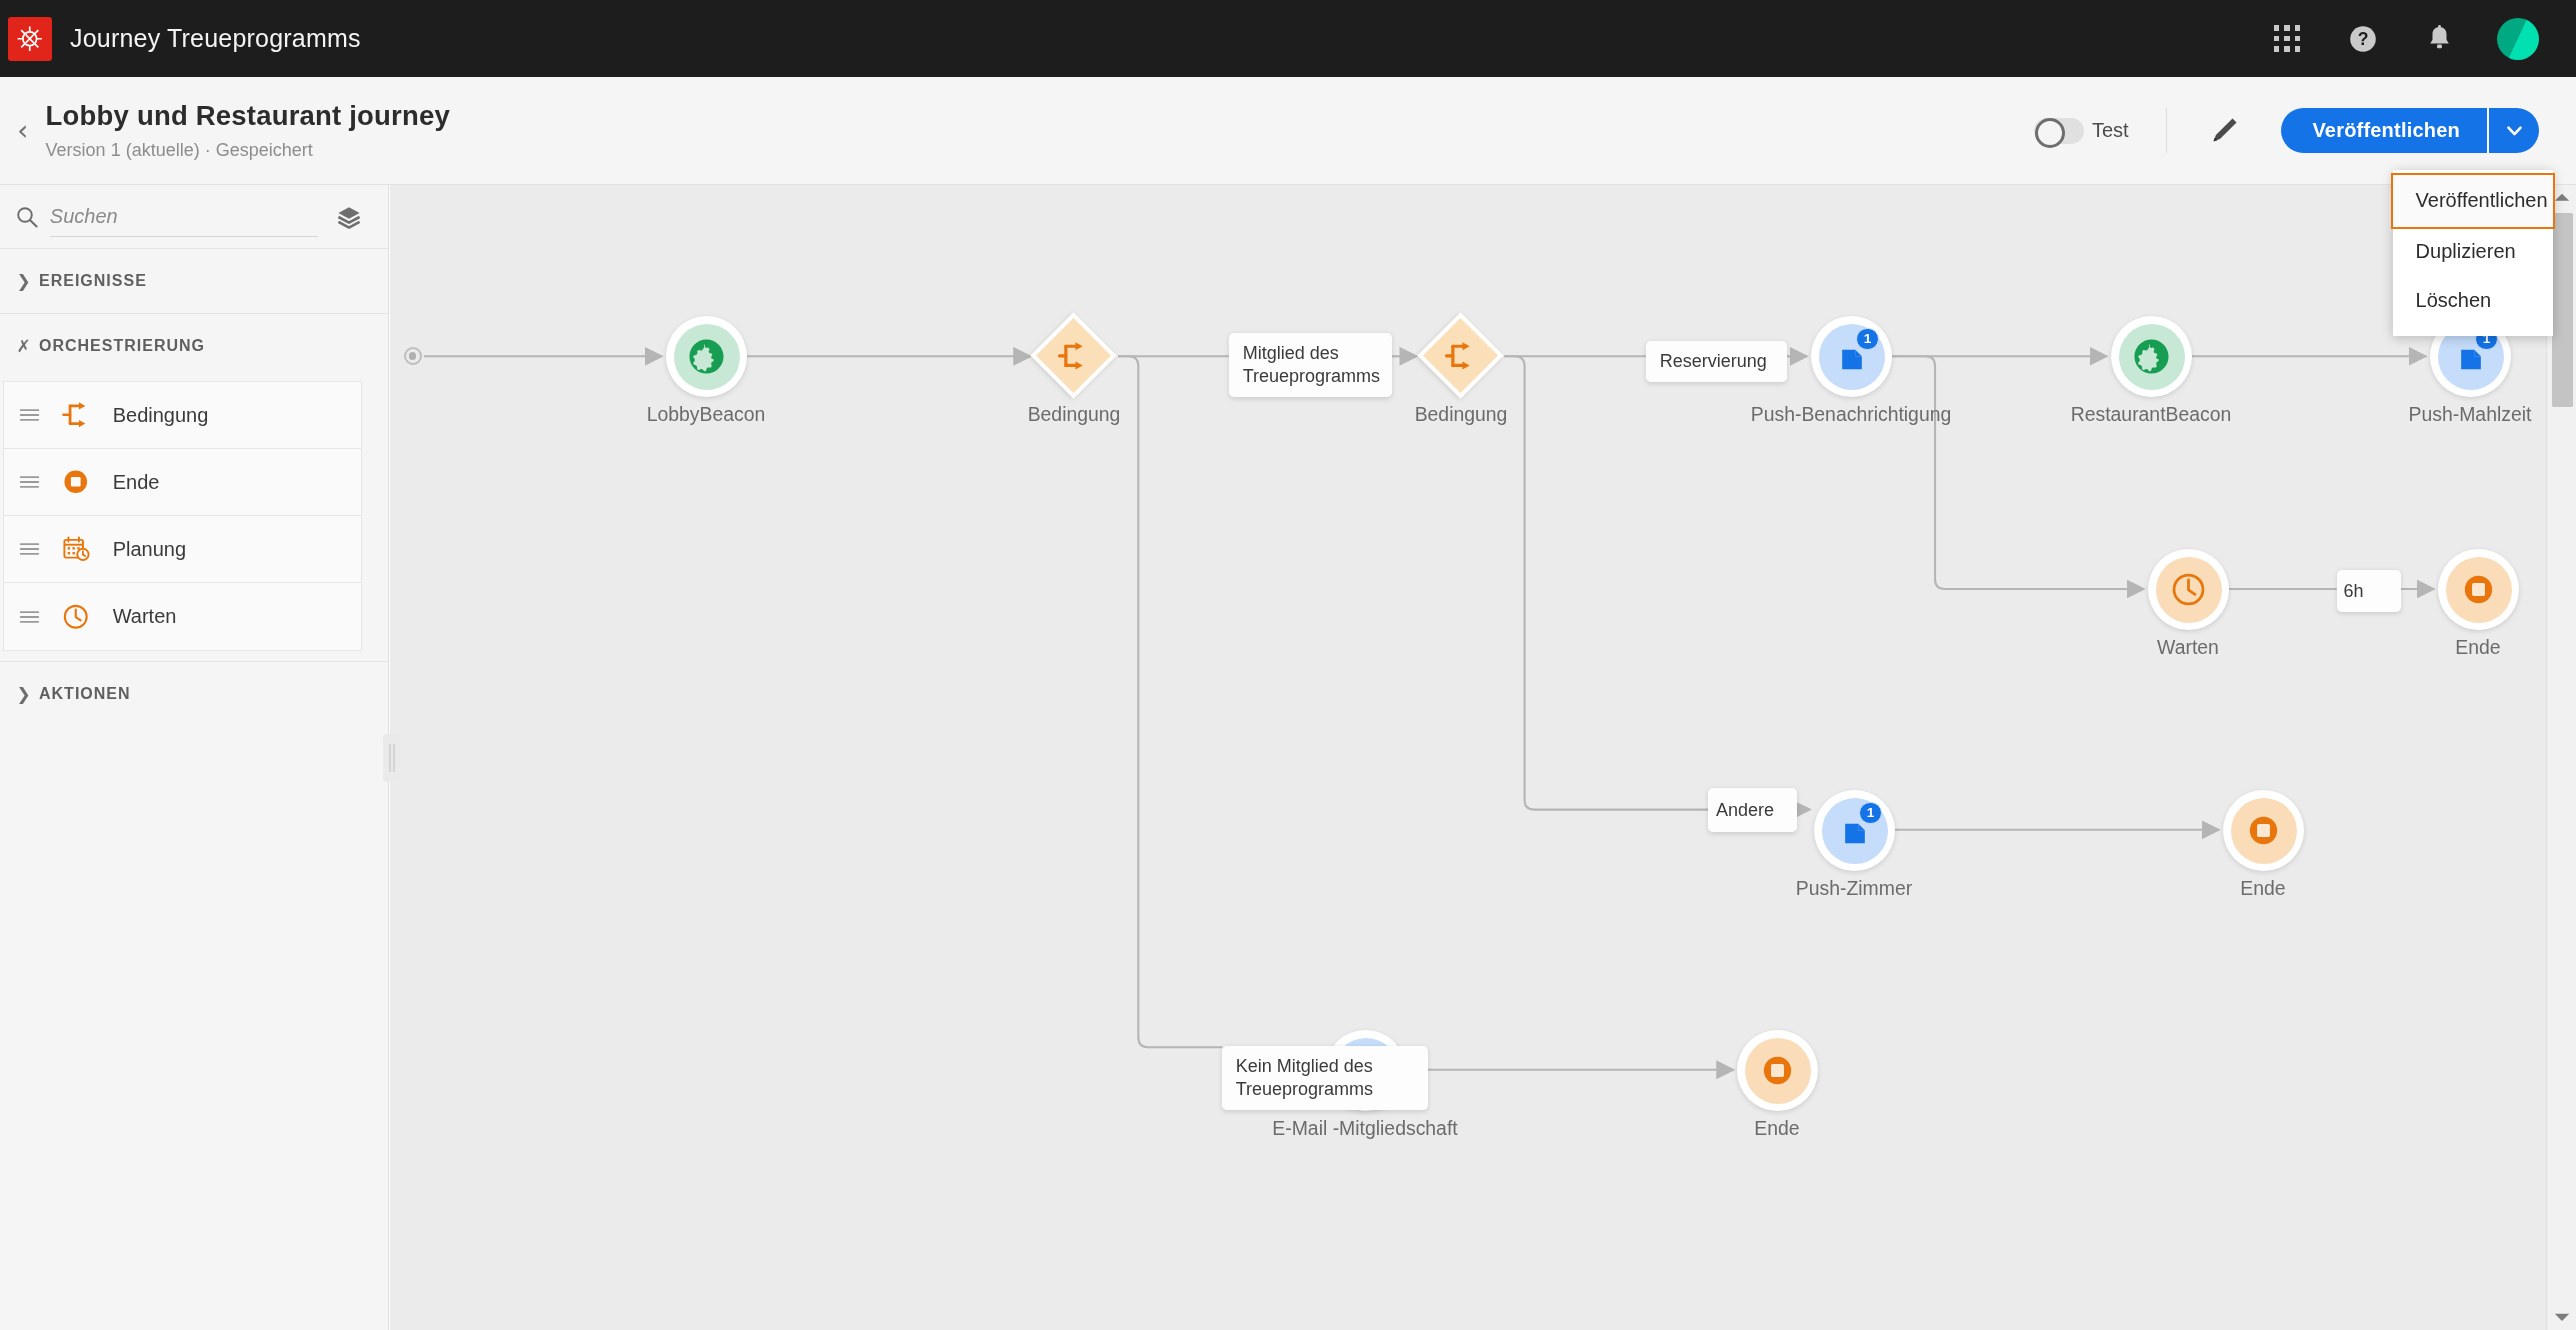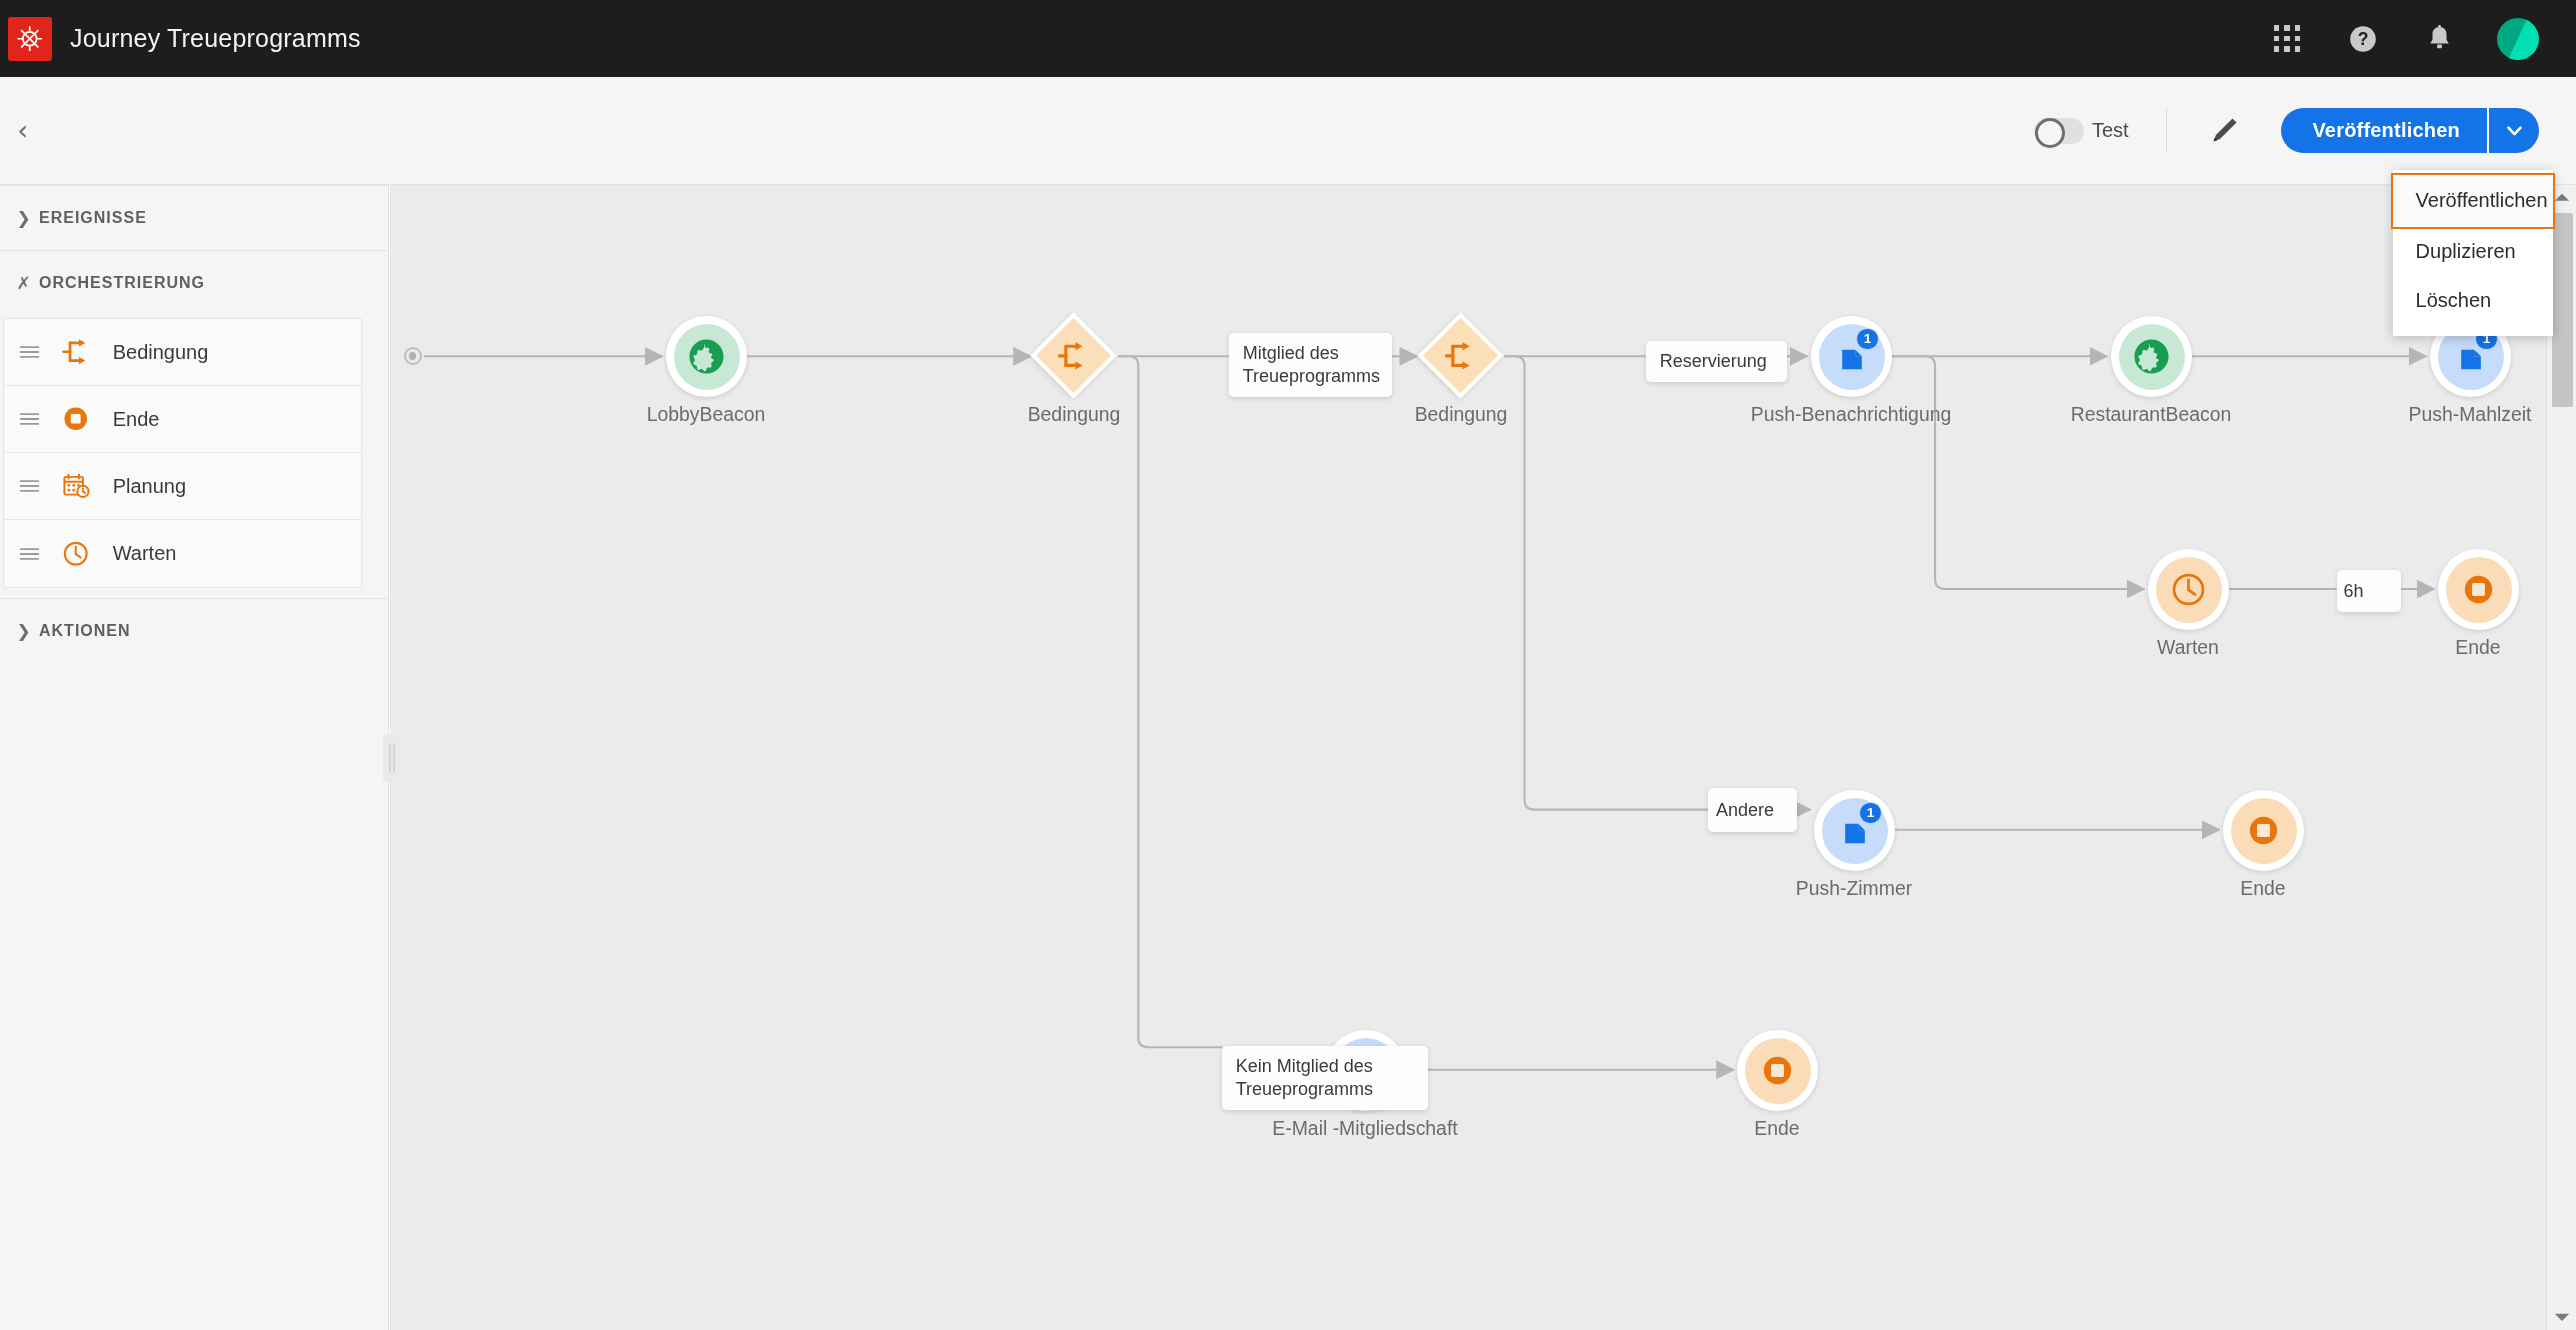--- a/index.html
+++ b/index.html
@@ -263,20 +263,24 @@
         <rect x="16" y="26.5" width="6" height="4.5" rx="1.4" fill="#c9c9c9"></rect>
         <rect x="17.3" y="2.4" width="3.4" height="4" rx="1.5" fill="#c9c9c9"></rect>
       </svg>
     </div>
     <div id="avatar"></div>
   </div>
 </div>
 
 <div id="subheader">
   <div id="back-chevron">‹</div>
+  <div id="title-block">
+    <div id="journey-title">Lobby und Restaurant journey</div>
+    <div id="journey-sub">Version 1 (aktuelle) · Gespeichert</div>
+  </div>
 
   <div id="subheader-right">
     <div id="test-toggle-wrap">
       <div id="test-toggle"></div>
       <div id="test-label">Test</div>
     </div>
     <div id="hdr-divider"></div>
     <div id="edit-pencil">
       <svg width="34" height="34" viewBox="0 0 42 42">
         <path d="M31.5 5.5l5 5L16 31l-7.5 2.5L11 26z" fill="#4b4b4b"></path>
@@ -295,20 +299,36 @@
   </div>
 </div>
 
 <div id="publish-menu">
   <div class="menu-item selected">Veröffentlichen</div>
   <div class="menu-item">Duplizieren</div>
   <div class="menu-item">Löschen</div>
 </div>
 
 <div id="sidebar">
+  <div id="search-row">
+    <div id="search-icon">
+      <svg width="24" height="24" viewBox="0 0 30 30">
+        <circle cx="12.5" cy="12.5" r="8.5" stroke="#6e6e6e" stroke-width="2.4" fill="none"></circle>
+        <path d="M19 19 L27 27" stroke="#6e6e6e" stroke-width="2.6" stroke-linecap="round"></path>
+      </svg>
+    </div>
+    <input id="search-input" type="text" placeholder="Suchen" style="">
+    <div id="layers-icon">
+      <svg width="26" height="26" viewBox="0 0 32 32">
+        <path d="M16 4 L29 11 L16 18 L3 11 Z" fill="#6e6e6e"></path>
+        <path d="M3 16 L16 23 L29 16" stroke="#6e6e6e" stroke-width="3.2" fill="none" stroke-linejoin="round"></path>
+        <path d="M3 22 L16 29 L29 22" stroke="#6e6e6e" stroke-width="3.2" fill="none" stroke-linejoin="round"></path>
+      </svg>
+    </div>
+  </div>
 
   <div class="section-hdr">
     <div class="section-chevron">❯</div>
     <div class="section-title">EREIGNISSE</div>
   </div>
 
   <div class="section-hdr">
     <div class="section-chevron">✗</div>
     <div class="section-title">ORCHESTRIERUNG</div>
   </div>

